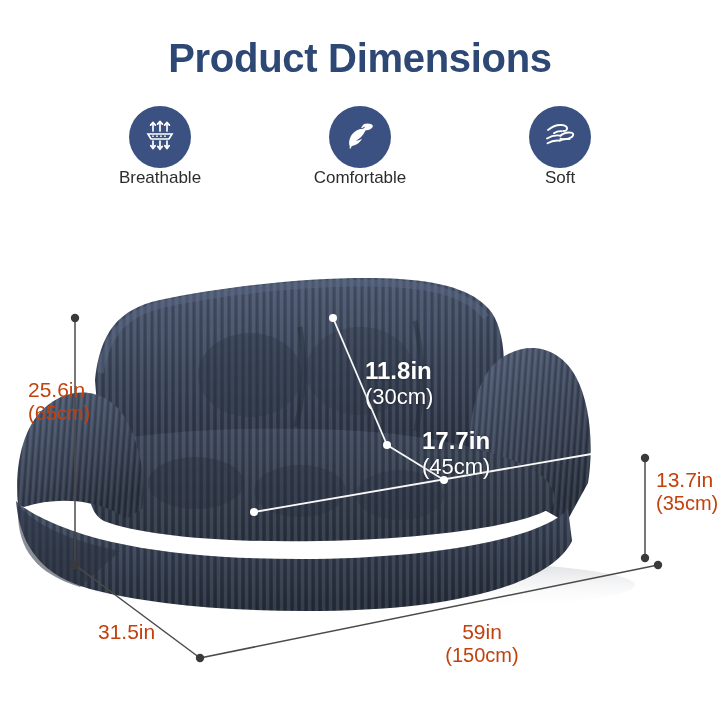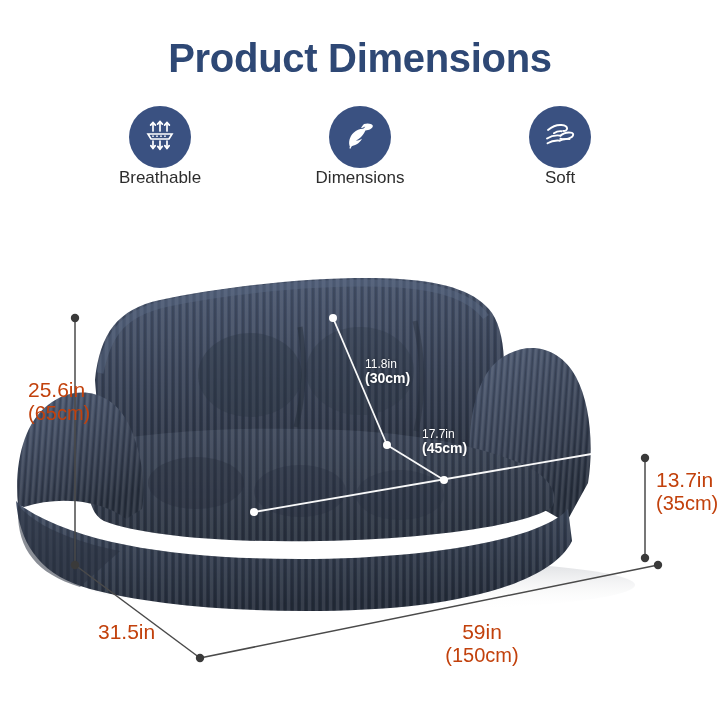--- a/index.html
+++ b/index.html
@@ -37,22 +37,22 @@
   .f-label{
     font-size:17px;color:#2d2d2d;
     white-space:nowrap;
   }
 
   
   #sofa-wrap{position:absolute;left:0;top:255px;width:720px;height:420px;}
 
   
   .dim{position:absolute;white-space:nowrap;line-height:1.12;}
-  .dim .v1{font-size:12px;font-weight:normal;}
-  .dim .v2{font-size:14px;font-weight:bold;}
+  .dim .v1{font-size:24px;font-weight:bold;}
+  .dim .v2{font-size:22px;font-weight:normal;}
   .dim.gray{color:#c2410c;margin-left:20px;}
   .dim.gray .v1{font-weight:normal;font-size:21px;}
   .dim.gray .v2{font-weight:normal;font-size:20px;}
   .dim.white{color:#ffffff;text-shadow:0 0 3px rgba(0,0,0,.35);}
 
   .d-h{left:8px;top:378px;text-align:left;}
   .d-back{left:365px;top:358px;}
   .d-depth{left:422px;top:428px;}
   .d-seatw{left:440px;top:478px;}
   .d-seath{left:636px;top:468px;}
@@ -104,21 +104,21 @@
         <span>
           <svg width="40" height="40" viewBox="0 0 40 40">
             <g fill="#ffffff">
               <path d="M24 9c3.6-1.3 7.6-.4 8.6 1.2 1 1.6-1.2 4-4.6 4.9-2.3.6-4.6.3-5.9-.5 1.1-.6 2.5-1.8 3.2-3.1-1.4.9-3 1.5-4.2 1.6.6-1.4 1.7-3 2.9-4.1z"></path>
               <path d="M10 32c-1.9-4.3-.6-10.2 3.6-14.3 3.8-3.7 9-4.9 12.1-3.4-.6 2.4-2.3 5.4-4.9 7.9-1.6 1.5-3.4 2.7-5.1 3.4 1.9.1 4.2-.6 6.3-1.9-1.2 2.4-3.3 4.6-5.8 5.9-2.3 1.2-4.6 1.6-6.2 2.4z"></path>
               <path d="M9.4 33.2c.4-1.3 1.4-3 2.8-4.6l.9.8c-1.4 1.6-2.3 3.2-2.6 4.4z"></path>
             </g>
           </svg>
         </span>
       </div>
-      <div class="f-label">Dimensions</div>
+      <div class="f-label">Comfortable</div>
     </div>
 
     <div class="feature">
       <div class="f-circle">
         <span>
           <svg width="42" height="42" viewBox="0 0 42 42">
             <g fill="none" stroke="#ffffff" stroke-width="1.9" stroke-linecap="round" stroke-linejoin="round">
               <path d="M9 16c4-3.4 9-5.4 13.5-5 3.4.3 5.6 1.9 5.6 3.6 0 1.6-1.9 2.6-4 2.3"></path>
               <path d="M22.5 17.2c-2.6-.2-5.4.5-7.6 2"></path>
               <path d="M8 24.5c4-2.6 9.2-3.6 13.6-2.9"></path>

